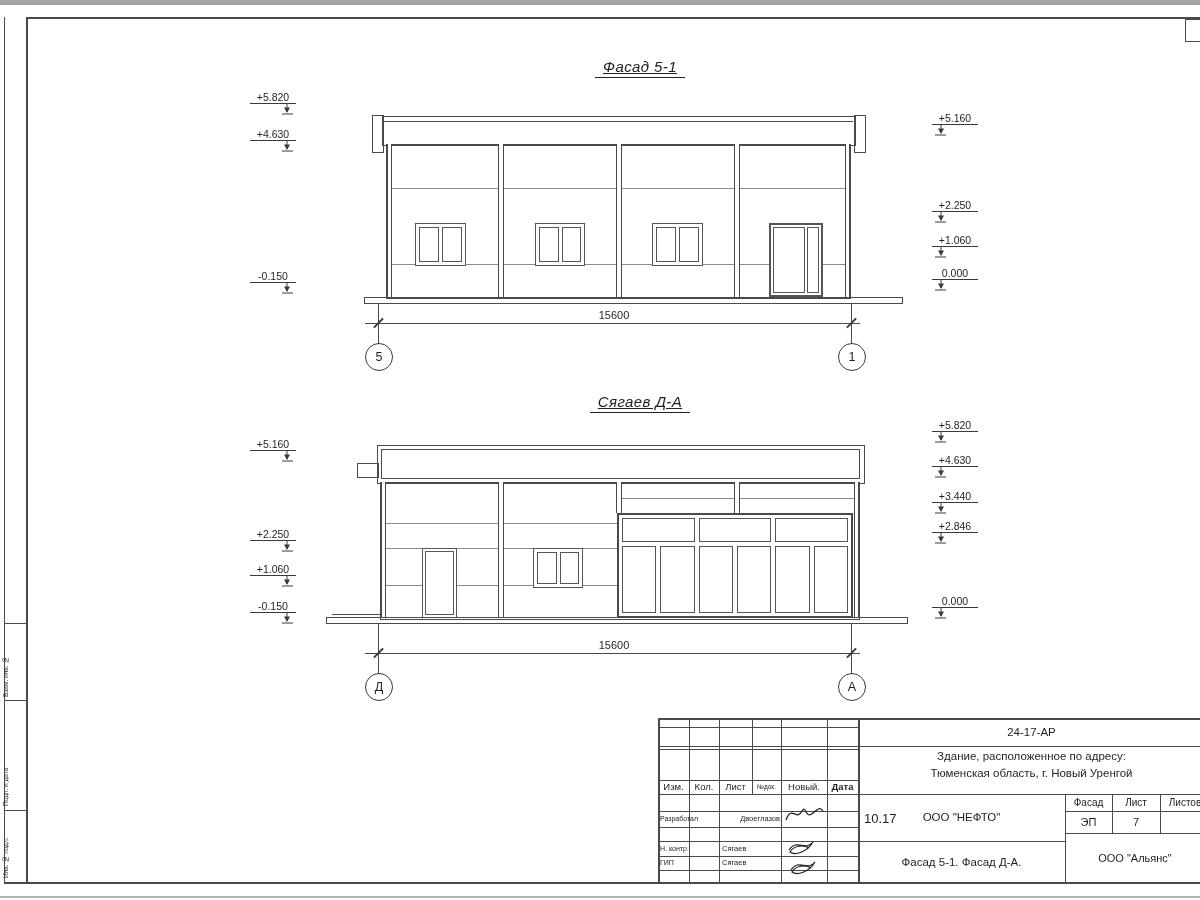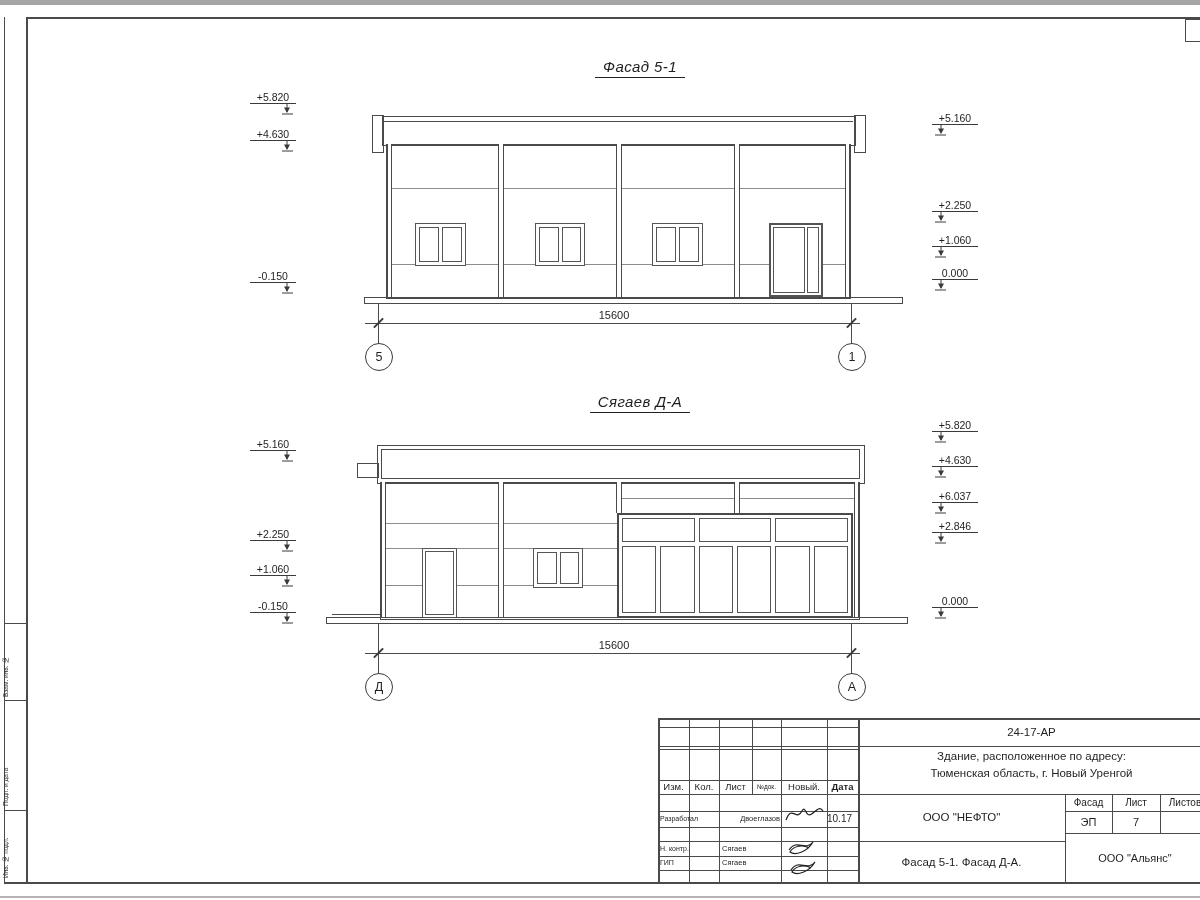--- a/index.html
+++ b/index.html
@@ -4,21 +4,21 @@
 <style>
   html,body{margin:0;padding:0;background:#fff;}
   #sheet{position:relative;width:1200px;height:900px;background:#fff;overflow:hidden;
          font-family:"Liberation Sans",sans-serif;color:#1f1f1f;}
   .hl{position:absolute;background:#4a4a4a;height:1px;}
   .vl{position:absolute;background:#4a4a4a;width:1px;}
   .hl.lt{background:#8c8c8c;}
   .thick{background:#4a4a4a;}
   .bx{position:absolute;border:1px solid #4a4a4a;background:transparent;}
   .pil{position:absolute;border-left:1px solid #4a4a4a;border-right:1px solid #4a4a4a;width:3px;background:#fff;}
-  .ftitle{position:absolute;width:200px;text-align:center;font-size:15px;font-style:italic;letter-spacing:.4px;}
+  .ftitle{position:absolute;width:200px;text-align:center;font-size:15px;font-style:italic;letter-spacing:.4px;text-decoration:underline;}
   .ftitle span{border-bottom:1px solid #222;padding:0 8px 2px;}
   .emark{position:absolute;width:46px;font-size:10.5px;line-height:12px;}
   .emark .val{display:block;text-align:center;border-bottom:1px solid #3a3a3a;}
   .emark svg{position:absolute;top:12px;}
   .emark.aright svg{right:2px;}
   .emark.aleft svg{left:2px;}
   .dimlabel{position:absolute;width:60px;text-align:center;font-size:11px;}
   .tick{position:absolute;width:13px;height:2px;background:#3a3a3a;transform:rotate(-45deg);}
   .axis{position:absolute;width:26px;height:26px;border:1px solid #3a3a3a;border-radius:50%;
         text-align:center;line-height:26px;font-size:12.5px;background:#fff;}
@@ -256,21 +256,21 @@
   </div>
   <div class="emark aleft" style="left:932px;top:454px;">
     <span class="val">+4.630</span>
     <svg width="14" height="13">
         <line x1="7" y1="0" x2="7" y2="9" stroke="#3a3a3a"></line>
         <path d="M4 4.5 L7 10 L10 4.5 Z" fill="#3a3a3a"></path>
         <line x1="1" y1="11" x2="12" y2="11" stroke="#3a3a3a"></line>
       </svg>
   </div>
   <div class="emark aleft" style="left:932px;top:490px;">
-    <span class="val">+6.037</span>
+    <span class="val">+3.440</span>
     <svg width="14" height="13">
         <line x1="7" y1="0" x2="7" y2="9" stroke="#3a3a3a"></line>
         <path d="M4 4.5 L7 10 L10 4.5 Z" fill="#3a3a3a"></path>
         <line x1="1" y1="11" x2="12" y2="11" stroke="#3a3a3a"></line>
       </svg>
   </div>
   <div class="emark aleft" style="left:932px;top:520px;">
     <span class="val">+2.846</span>
     <svg width="14" height="13">
         <line x1="7" y1="0" x2="7" y2="9" stroke="#3a3a3a"></line>
@@ -313,21 +313,21 @@
 
   <div class="tbt" style="left:658px;top:780px;width:31px;font-size:9.5px;line-height:14px;">Изм.</div>
   <div class="tbt" style="left:689px;top:780px;width:30px;font-size:9.5px;line-height:14px;">Кол.</div>
   <div class="tbt" style="left:719px;top:780px;width:33px;font-size:9.5px;line-height:14px;">Лист</div>
   <div class="tbt" style="left:752px;top:780px;width:29px;font-size:6.5px;line-height:14px;">№док.</div>
   <div class="tbt" style="left:781px;top:780px;width:46px;font-size:9.5px;line-height:14px;">Новый.</div>
   <div class="tbt" style="left:827px;top:780px;width:31px;font-size:9.5px;line-height:14px;font-weight:bold;">Дата</div>
 
   <div class="tbt" style="left:660px;top:811px;width:58px;font-size:7px;line-height:16px;text-align:left;">Разработал</div>
   <div class="tbt" style="left:722px;top:811px;width:58px;font-size:7.5px;line-height:16px;text-align:right;">Двоеглазов</div>
-  <div class="tbt" style="left:827px;top:811px;width:24px;font-size:10px;line-height:16px;">10.17</div>
+  <div class="tbt" style="left:827px;top:811px;width:24px;font-size:13px;line-height:16px;padding-left:37px;">10.17</div>
   <div class="tbt" style="left:660px;top:841px;width:58px;font-size:7px;line-height:15px;text-align:left;">Н. контр.</div>
   <div class="tbt" style="left:722px;top:841px;width:58px;font-size:7.5px;line-height:15px;text-align:left;">Сягаев</div>
   <div class="tbt" style="left:660px;top:856px;width:58px;font-size:7px;line-height:14px;text-align:left;">ГИП</div>
   <div class="tbt" style="left:722px;top:856px;width:58px;font-size:7.5px;line-height:14px;text-align:left;">Сягаев</div>
 
   <svg style="position:absolute;left:783px;top:800px;" width="42" height="26" viewBox="0 0 42 26">
     <path d="M3 20 C9 4, 13 22, 19 11 C23 4, 22 20, 30 13 S38 9, 40 11" stroke="#222" fill="none" stroke-width="1.3"></path>
   </svg>
   <svg style="position:absolute;left:783px;top:836px;" width="38" height="42" viewBox="0 0 38 42">
     <path d="M6 14 C14 2, 22 16, 30 6 C24 16, 12 20, 7 16 C10 10, 20 8, 26 12" stroke="#222" fill="none" stroke-width="1.2"></path>

